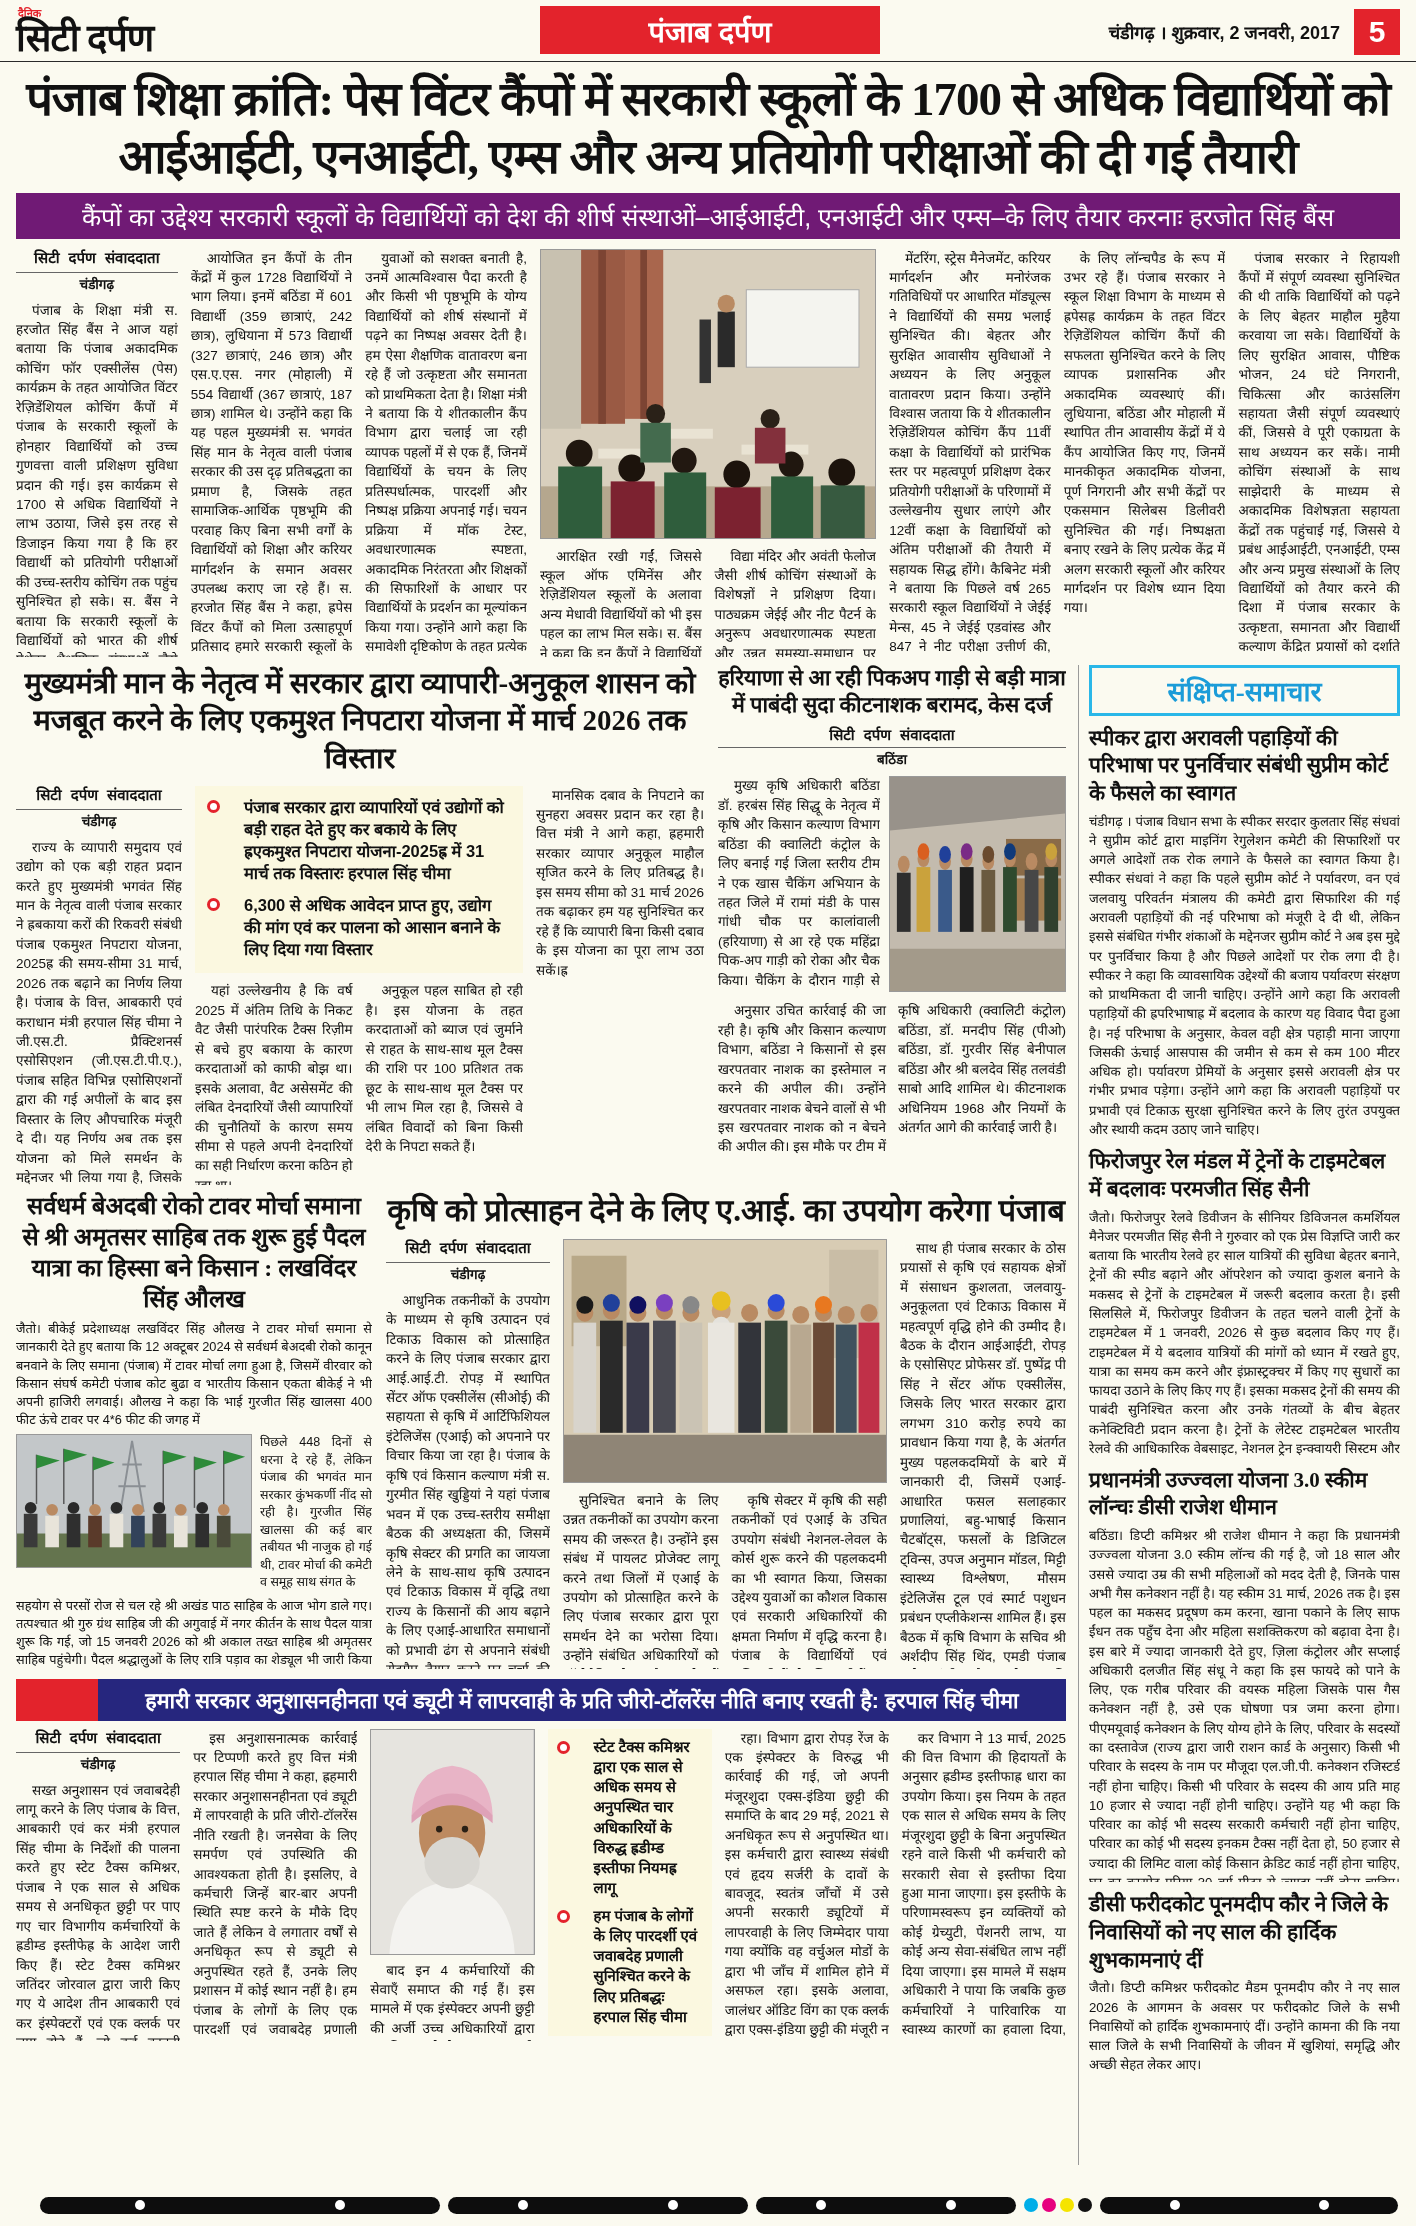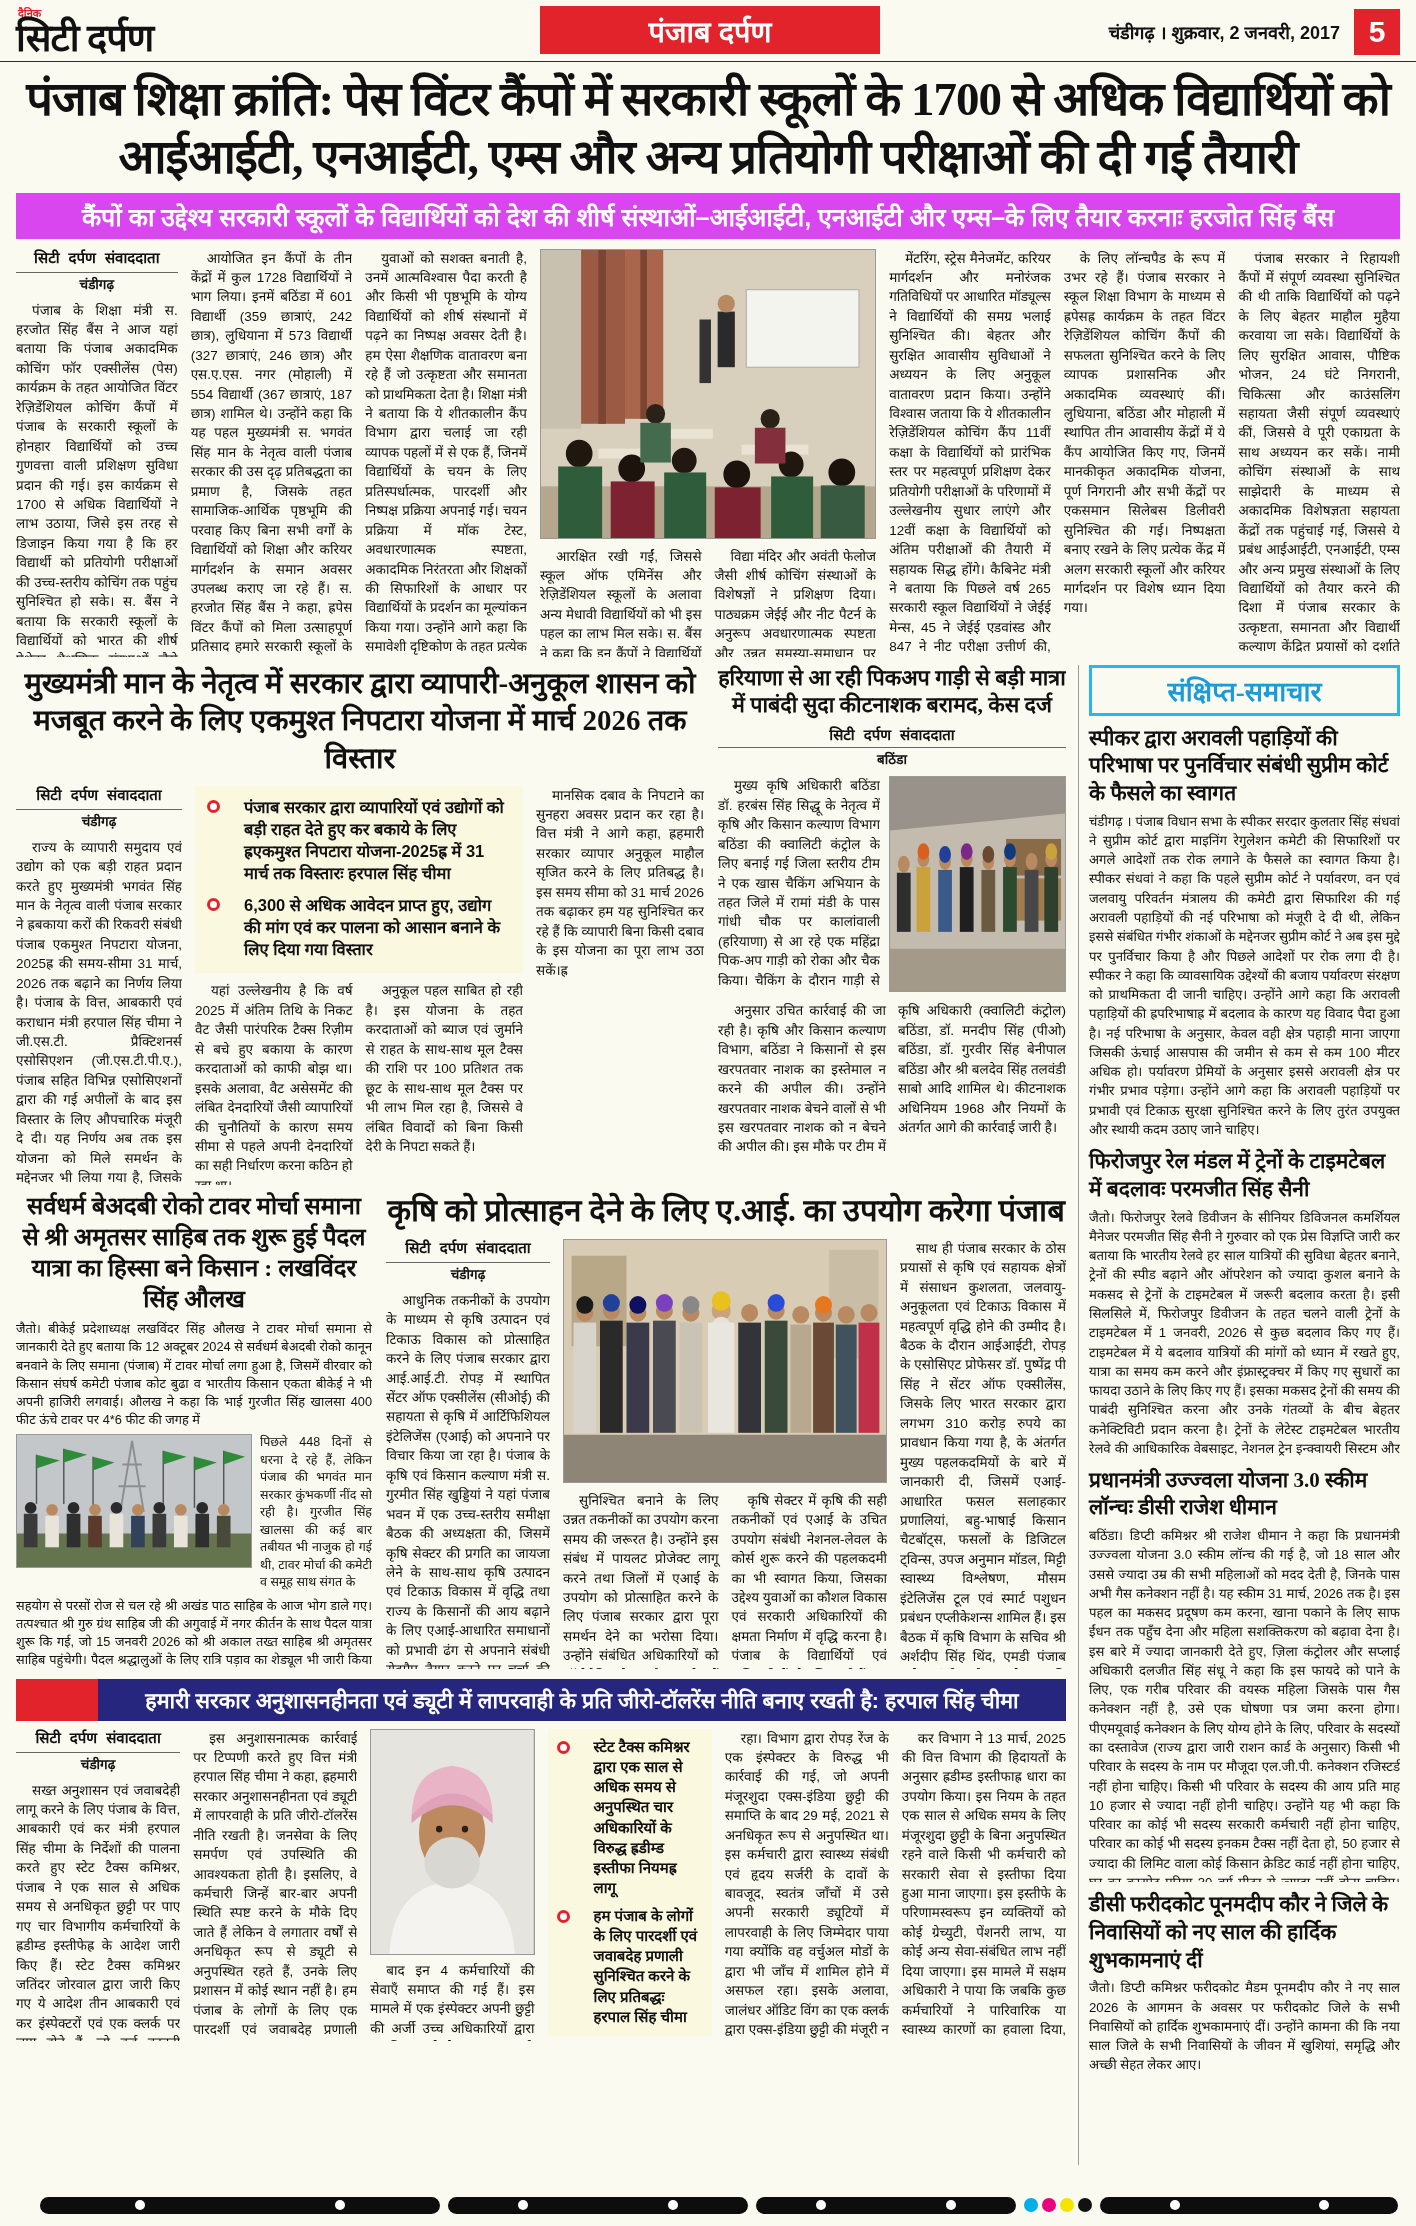--- a/index.html
+++ b/index.html
@@ -21,21 +21,21 @@
     background:#e3232c; color:#fff; display:flex; align-items:center; justify-content:center;
     font-size:29px; font-weight:800; }
   .mast-right { margin-left:auto; display:flex; align-items:center; gap:14px; }
   .dateline { font-size:18px; font-weight:700; }
   .page-number-badge { width:46px; height:46px; background:#e3232c; color:#fff;
     display:flex; align-items:center; justify-content:center; font-size:30px; font-weight:800; }
 
   
   .headline-xl { font-family:"Liberation Serif", serif; font-weight:800; text-align:center;
     font-size:47px; line-height:1.24; letter-spacing:-1px; margin:8px 0 6px; }
-  .sub-banner { background:#d946ef; color:#fff; text-align:center; font-weight:700;
+  .sub-banner { background:#701a75; color:#fff; text-align:center; font-weight:400;
     font-size:25px; padding:6px 4px; margin:4px 0 10px; }
   .byline { font-weight:700; text-align:center; font-size:15px; border-bottom:1px solid #666;
     padding-bottom:2px; margin-bottom:2px;font-family:Liberation Mono, monospace; }
   .place { text-align:center; font-weight:700; font-size:13.5px; margin-bottom:6px; }
   .coltext { font-size:13.5px; line-height:1.44; text-align:justify; overflow:hidden; }
   .coltext span { display:block; text-indent:16px; }
   h2.art { font-family:"Liberation Serif", serif; font-weight:800; text-align:center; line-height:1.3; }
 
   
   .lead-body { display:flex; gap:13px; height:408px; overflow:hidden; }

